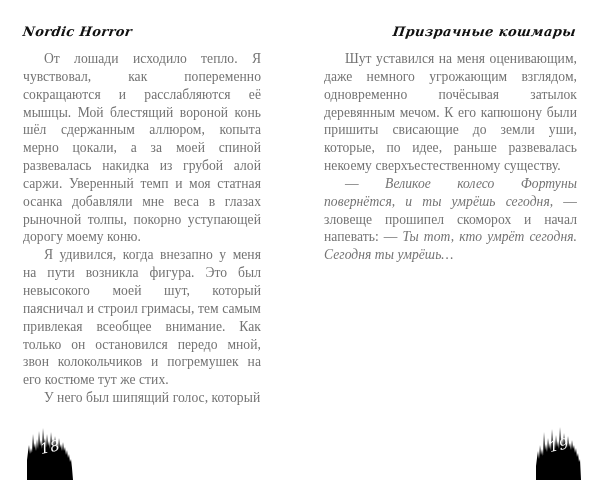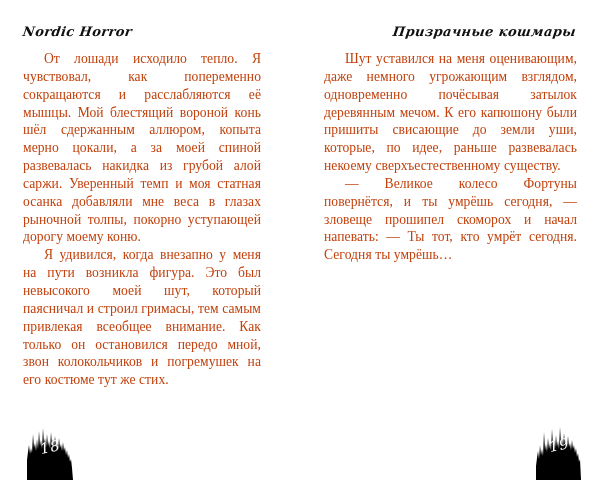--- a/index.html
+++ b/index.html
@@ -27,33 +27,33 @@
     transform: skewX(-8deg);
     white-space: nowrap;
   }
   .running-head.left  { left: 23px; }
   .running-head.right { right: 24px; }
 
   
   .page-column {
     position: absolute;
     top: 50px;
-    color: #c2410c;
+    color: #737373;
     font-size: 13.6px;
     line-height: 17.85px;
     text-align: justify;
     letter-spacing: 0.05px;
     hyphens: auto;
     -webkit-hyphens: auto;
   }
   .page-column.left  { left: 23px;  width: 238px; }
   .page-column.right { left: 324px; width: 253px; }
   .para { margin: 0; }
   .para.indent { text-indent: 21px; }
-  .it { }
+  .it { font-style: italic; }
 
   
   .splash {
     position: absolute;
     bottom: 0;
     filter: blur(0.4px);
   }
   .splash.left  { left: 20px;  width: 60px; height: 62px; }
   .splash.right { left: 527px; width: 62px; height: 62px; }
   .splash svg { display: block; width: 100%; height: 100%; }
@@ -72,20 +72,21 @@
 </style>
 </head>
 <body>
 
 <div class="running-head left">Nordic Horror</div>
 <div class="running-head right">Призрачные кошмары</div>
 
 <div class="page-column left">
     <p class="para indent"><span>От лошади исходило тепло. Я чувствовал, как попеременно сокращаются и расслабляются её мышцы. Мой блестящий вороной конь шёл сдержанным аллюром, копыта мерно цокали, а за моей спиной развевалась накидка из грубой алой саржи. Уверенный темп и моя статная осанка добавляли мне веса в глазах рыночной толпы, покорно уступающей дорогу моему коню.</span></p>
     <p class="para indent"><span>Я удивился, когда внезапно у меня на пути возникла фигура. Это был невысокого моей шут, который паясничал и строил гримасы, тем самым привлекая всеобщее внимание. Как только он остановился передо мной, звон колокольчиков и погремушек на его костюме тут же стих.</span></p>
+    <p class="para indent"><span>У него был шипящий голос, который</span></p>
   </div>
 
 <div class="page-column right">
     <p class="para indent"><span>Шут уставился на меня оценивающим, даже немного угрожающим взглядом, одновременно почёсывая затылок деревянным мечом. К его капюшону были пришиты свисающие до земли уши, которые, по идее, раньше развевалась некоему сверхъестественному существу.</span></p>
     <p class="para indent"><span>— </span><span class="it">Великое колесо Фортуны повернётся, и ты умрёшь сегодня,</span><span> — зловеще прошипел скоморох и начал напевать: — </span><span class="it">Ты тот, кто умрёт сегодня. Сегодня ты умрёшь…</span></p>
   </div>
 
 <div class="splash left">
   <svg viewBox="0 0 60 62" preserveAspectRatio="none">
     <path fill="#000000" d="M7,62 L7,42 L8,34 L9,27 L10,36 L11,30 L12,35 L13,16 L14,30 L15,25 L16,33 L17,21 L18,31 L19,13 L20,28 L21,22 L22,31 L23,10 L24,26 L25,20 L26,30 L27,16 L28,28 L29,23 L30,31 L31,14 L32,27 L33,21 L34,30 L35,18 L36,29 L37,24 L38,32 L39,20 L40,30 L41,26 L42,33 L43,24 L44,33 L45,29 L46,37 L47,32 L48,40 L49,36 L50,44 L51,41 L52,50 L53,62 Z"></path>

